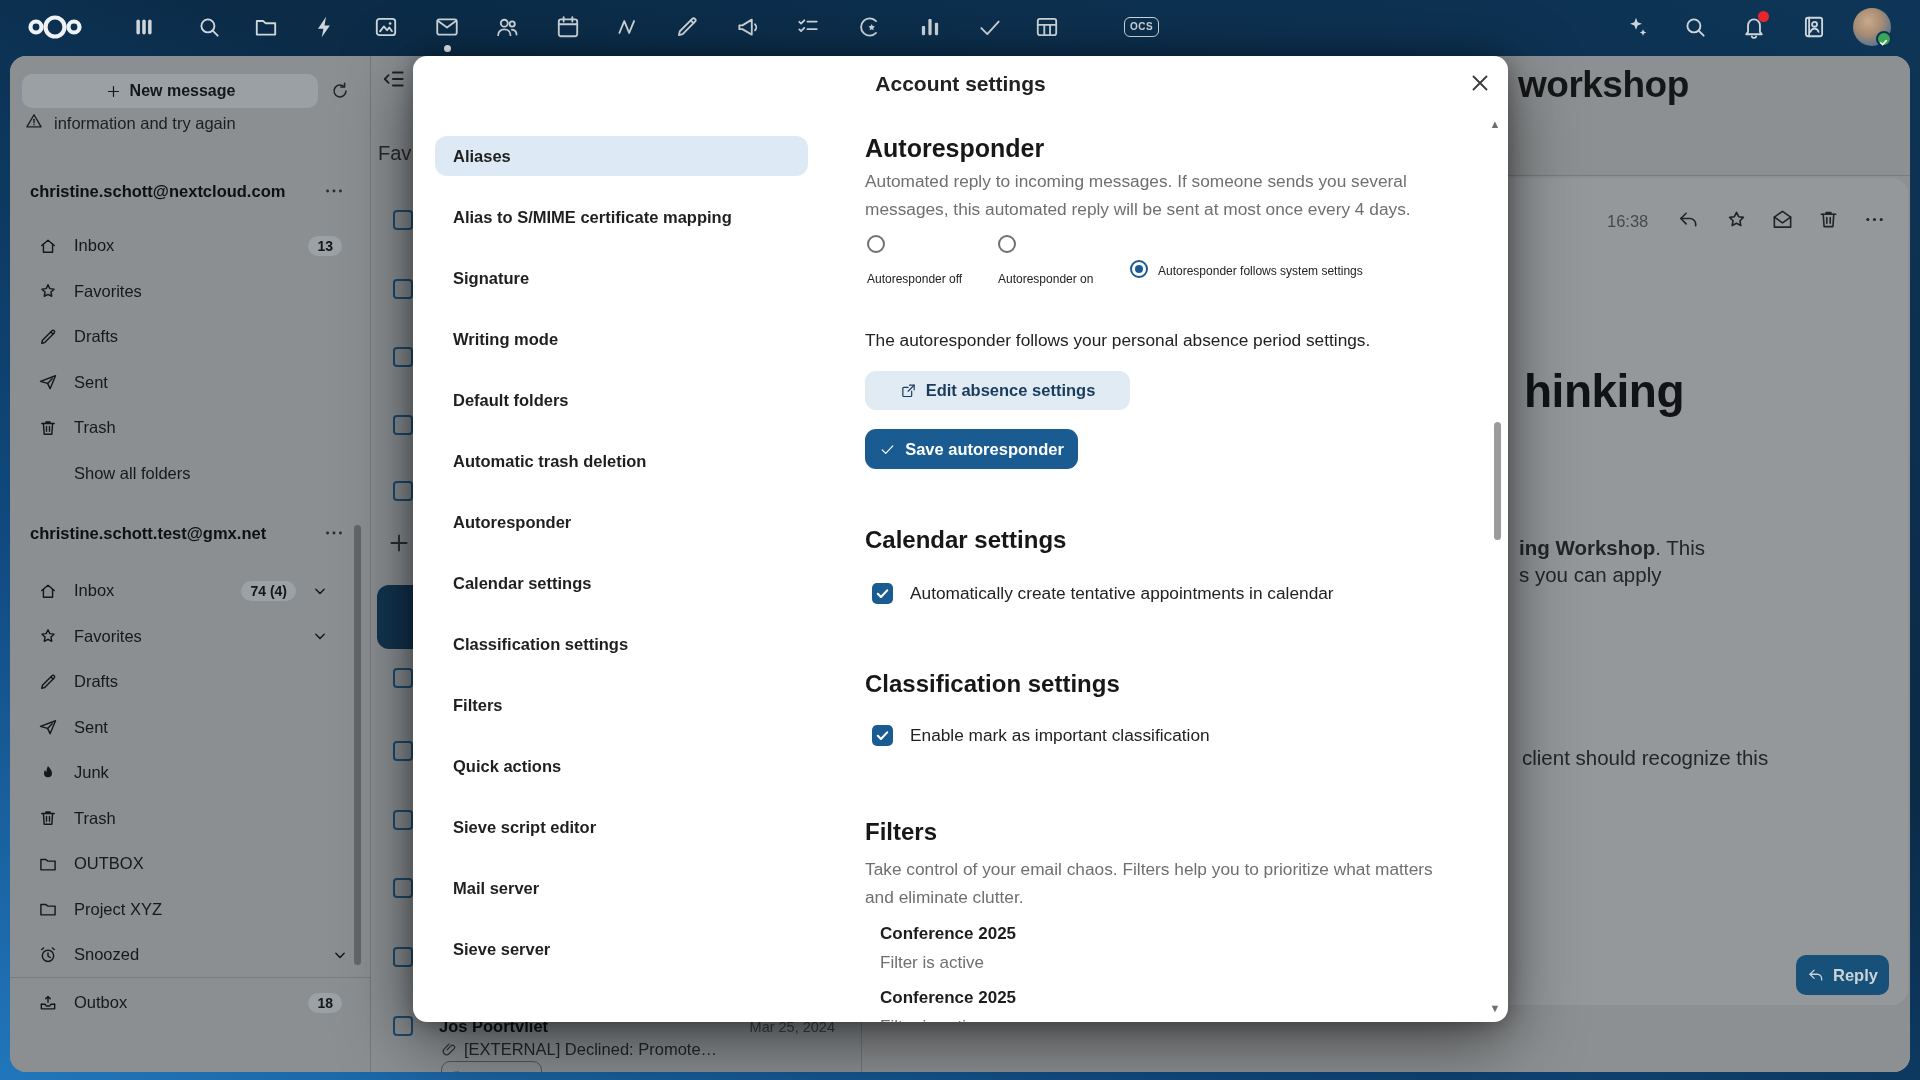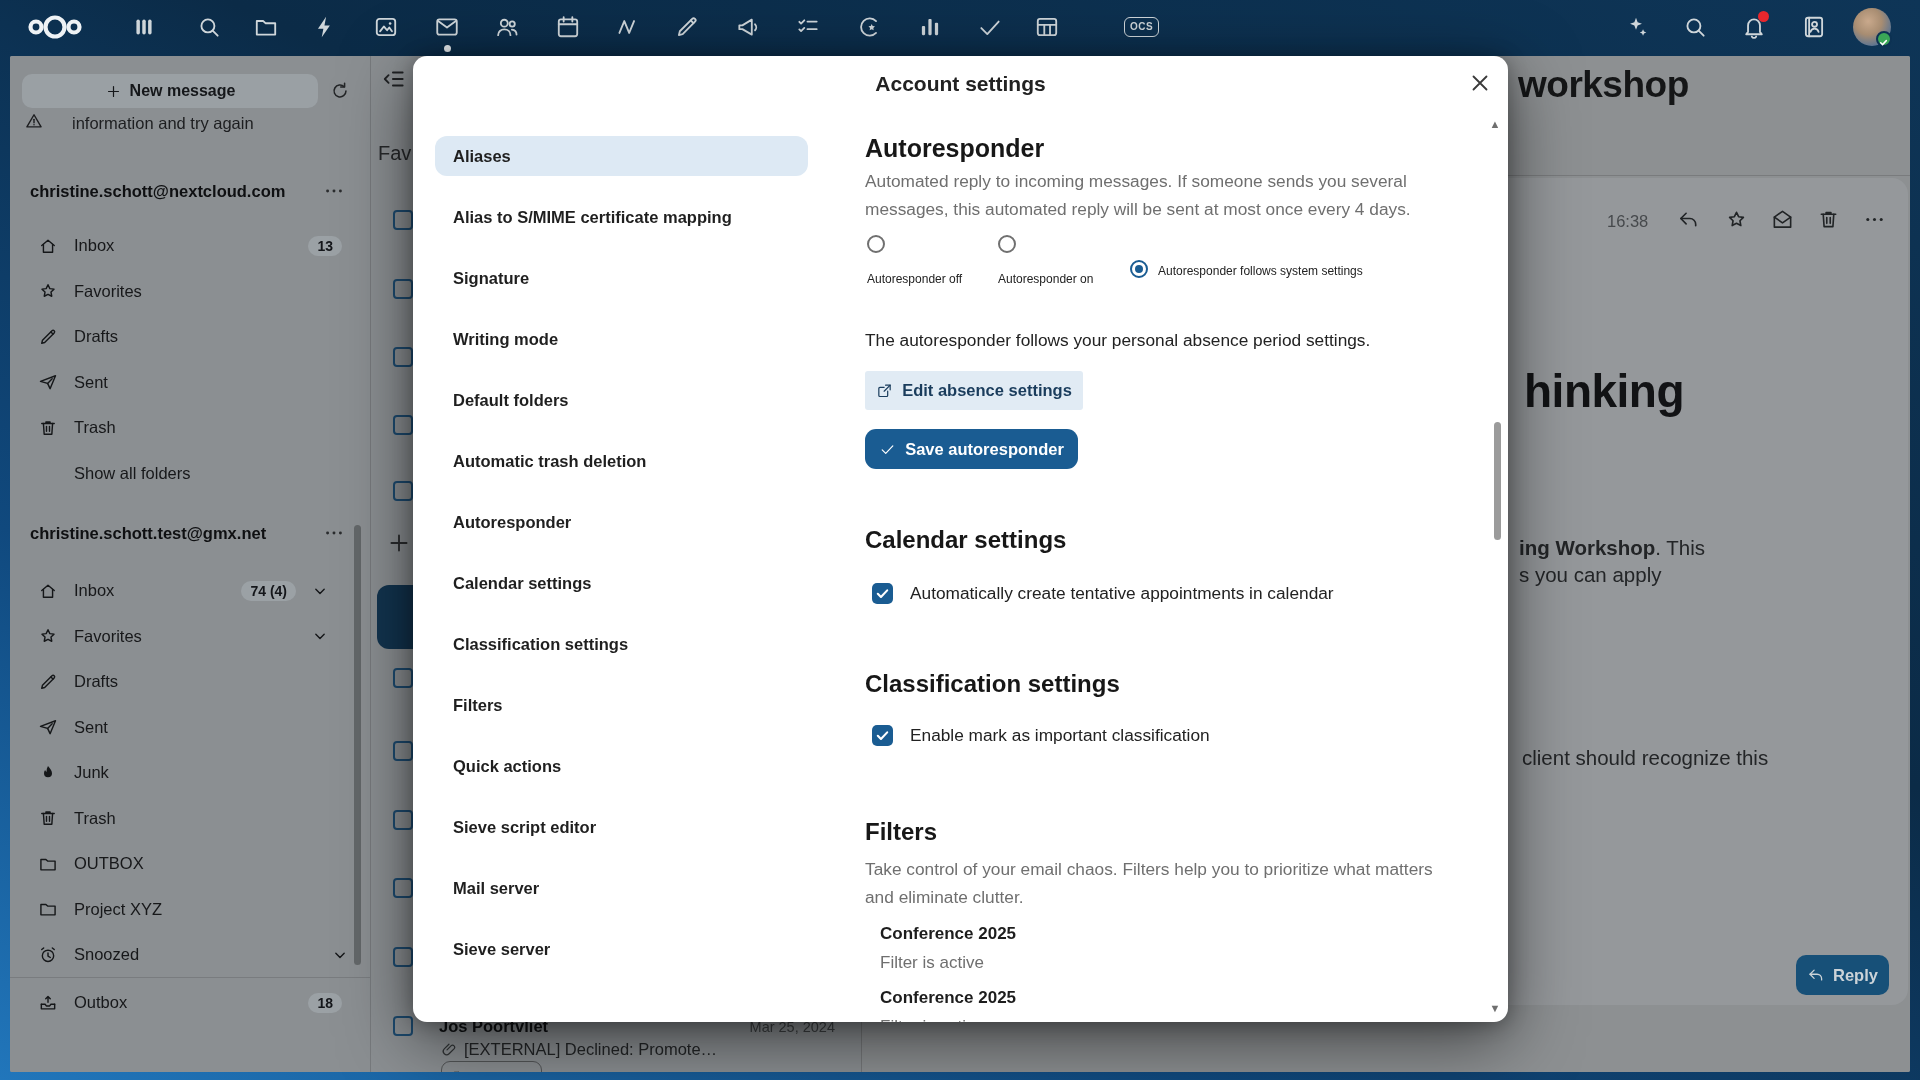--- a/index.html
+++ b/index.html
@@ -15,31 +15,31 @@
               font-size:10px; font-weight:bold; line-height:17px; color:#cfd6da; letter-spacing:.5px;margin-left:33px; }
   #logo { position:absolute; left:26px; top:12px; width:58px; height:30px; }
   #notif-dot { position:absolute; left:1758px; top:11px; width:11px; height:11px; border-radius:50%; background:#e8272d; }
   #avatar { position:absolute; left:1853px; top:8px; width:38px; height:38px; border-radius:50%;
             background:radial-gradient(circle at 40% 35%, #c9a98c 0%, #a88d72 40%, #5c7492 75%, #3c5574 100%); }
   #status-badge { position:absolute; left:1876px; top:31px; width:16px; height:16px; border-radius:50%;
             background:#3aa757; border:2px solid #0d3253; color:#fff; }
   #status-badge svg { width:9px; height:9px; margin:1.5px 0 0 1.2px; }
 
   
-  #app { position:absolute; left:10px; top:56px; width:1900px; height:1016px; border-radius:2px; overflow:hidden; background:#8b8f92; }
+  #app { position:absolute; left:10px; top:56px; width:1900px; height:1016px; border-radius:16px; overflow:hidden; background:#8b8f92; }
   #sidebar { position:absolute; left:0; top:0; width:360px; height:1016px; background:#8b8f92; }
   #listpane { position:absolute; left:360px; top:0; width:491px; height:1016px; background:#8b8f92; border-left:1px solid rgba(0,0,0,.14); }
   #readpane { position:absolute; left:851px; top:0; width:1049px; height:1016px; background:#8d9092; border-left:1px solid rgba(0,0,0,.16); }
 
   
   #new-msg { position:absolute; left:12px; top:18px; width:296px; height:34px; border-radius:10px; background:#9aa0a4;
              display:flex; align-items:center; justify-content:center; gap:8px; color:#15171a; font-weight:bold; font-size:16px; cursor:pointer; }
   #new-msg .ic { width:17px; height:17px; }
   #refresh { position:absolute; left:319px; top:24px; width:22px; height:22px; color:#232527; cursor:pointer; }
-  #warn-row { position:absolute; left:14px; top:58px; width:330px; display:flex; gap:28px; color:#1d1e20; font-size:16.5px; }
+  #warn-row { position:absolute; left:14px; top:58px; width:330px; display:flex; gap:10px; color:#1d1e20; font-size:16.5px; }
   #warn-row .ic { width:20px; height:20px; flex:none; margin-top:-3px; }
   .acct-head { position:absolute; left:20px; width:320px; color:#0f1012; font-weight:bold; font-size:16.5px; }
   .acct-dots { position:absolute; width:22px; height:22px; left:293px; top:-2px; color:#2a2c2e; cursor:pointer; }
   .srows { position:absolute; left:0; width:360px; }
   .srow { height:45.5px; display:flex; align-items:center; padding-left:28px; position:relative; color:#17181a; font-size:16.5px; cursor:pointer; }
   .srow .ic { width:20px; height:20px; margin-right:16px; flex:none; color:#151719; }
   .srow .noicon { width:36px; flex:none; }
   .sbadge { position:absolute; right:28px; top:50%; transform:translateY(-50%); background:#9ba1a5; border-radius:11px;
             padding:2px 9px; font-size:14px; font-weight:bold; color:#14161a; }
   .sbadge.wide { right:74px; }
@@ -86,21 +86,21 @@
   #mc { position:absolute; left:452px; top:0; width:620px; }
   .h2 { position:absolute; font-weight:bold; color:#171717; }
   .mdesc { position:absolute; font-size:17.3px; line-height:27.5px; color:#6f6f6f; }
   #radio-row { position:absolute; top:177px; left:0; width:560px; }
   .rcol { position:absolute; top:0; font-size:12px; line-height:26px; color:#222; }
   .radio { display:inline-block; width:18px; height:18px; border:2px solid #707070; border-radius:50%; background:#fff; vertical-align:-3px; margin-right:10px; cursor:pointer; }
   .radio.on { border-color:#1a5c92; position:relative; }
   .radio.on::after { content:""; position:absolute; left:3px; top:3px; width:8px; height:8px; border-radius:50%; background:#1a5c92; }
   .rcol .rtop { display:block; margin-bottom:7px; }
   .note { position:absolute; top:274px; font-size:17.3px; color:#222; }
-  .btn-light { position:absolute; left:0; top:315px; width:218px; height:39px; border-radius:3px; background:#e1ebf4;
+  .btn-light { position:absolute; left:0; top:315px; width:265px; height:39px; border-radius:11px; background:#e1ebf4;
                display:flex; align-items:center; justify-content:center; gap:9px; color:#1a3c5c; font-weight:bold; font-size:16.5px; cursor:pointer; }
   .btn-light .ic { width:17px; height:17px; }
   .btn-primary { position:absolute; left:0; top:373px; width:213px; height:40px; border-radius:11px; background:#1a5c92;
                display:flex; align-items:center; justify-content:center; gap:9px; color:#fff; font-weight:bold; font-size:16.5px; cursor:pointer; }
   .btn-primary .ic { width:17px; height:17px; }
   .cbrow { position:absolute; left:7px; display:flex; align-items:center; gap:17px; font-size:17.3px; color:#222; }
   .mcheck { width:21px; height:21px; border-radius:5px; background:#1a5c92; color:#fff; flex:none; cursor:pointer; }
   .mcheck svg { width:15px; height:15px; margin:3px; }
   .fname { position:absolute; left:15px; font-size:17px; font-weight:bold; color:#1d1d1d; }
   .fstatus { position:absolute; left:15px; font-size:17px; color:#6f6f6f; }

